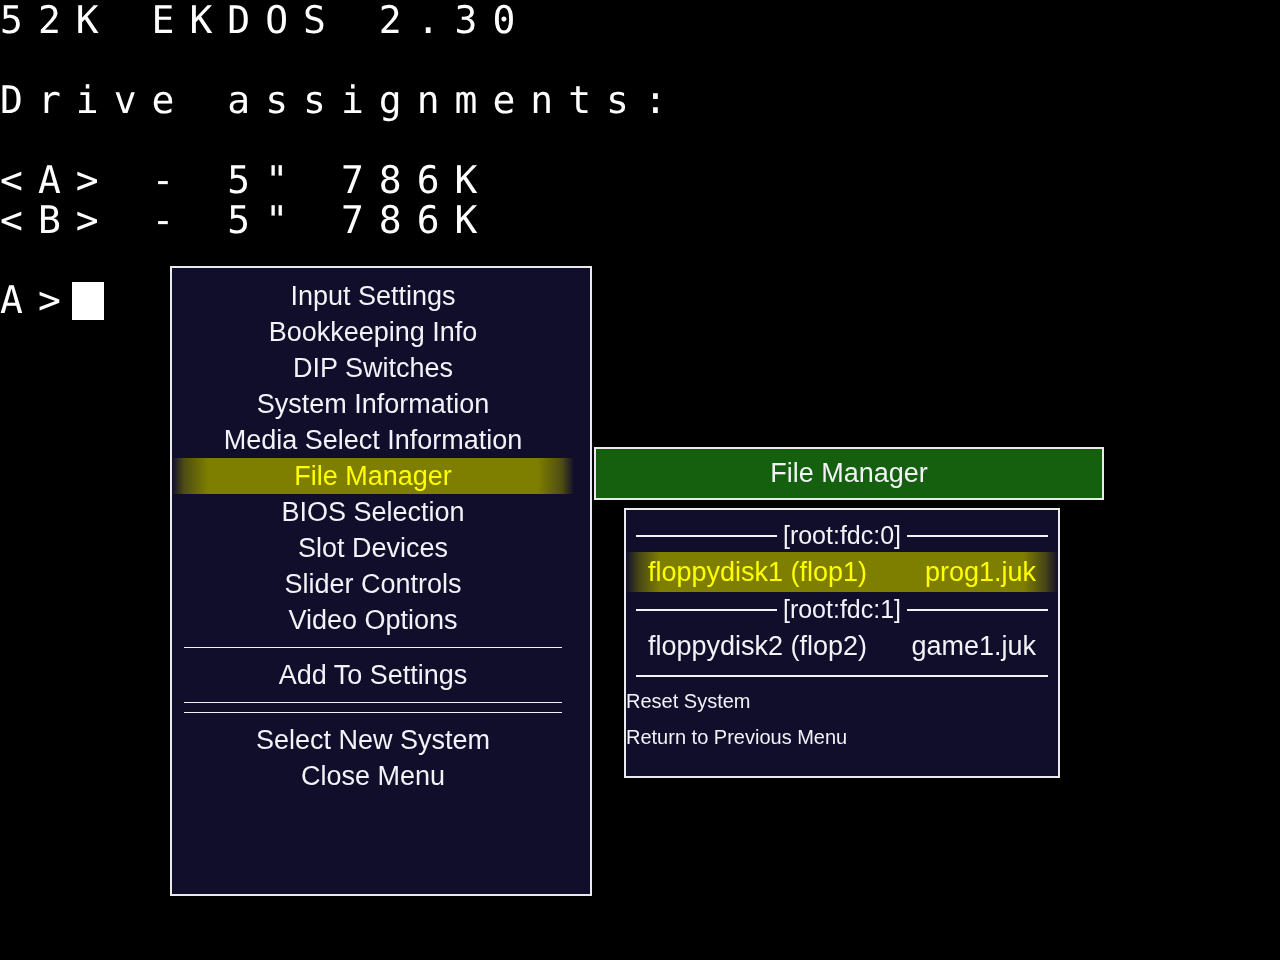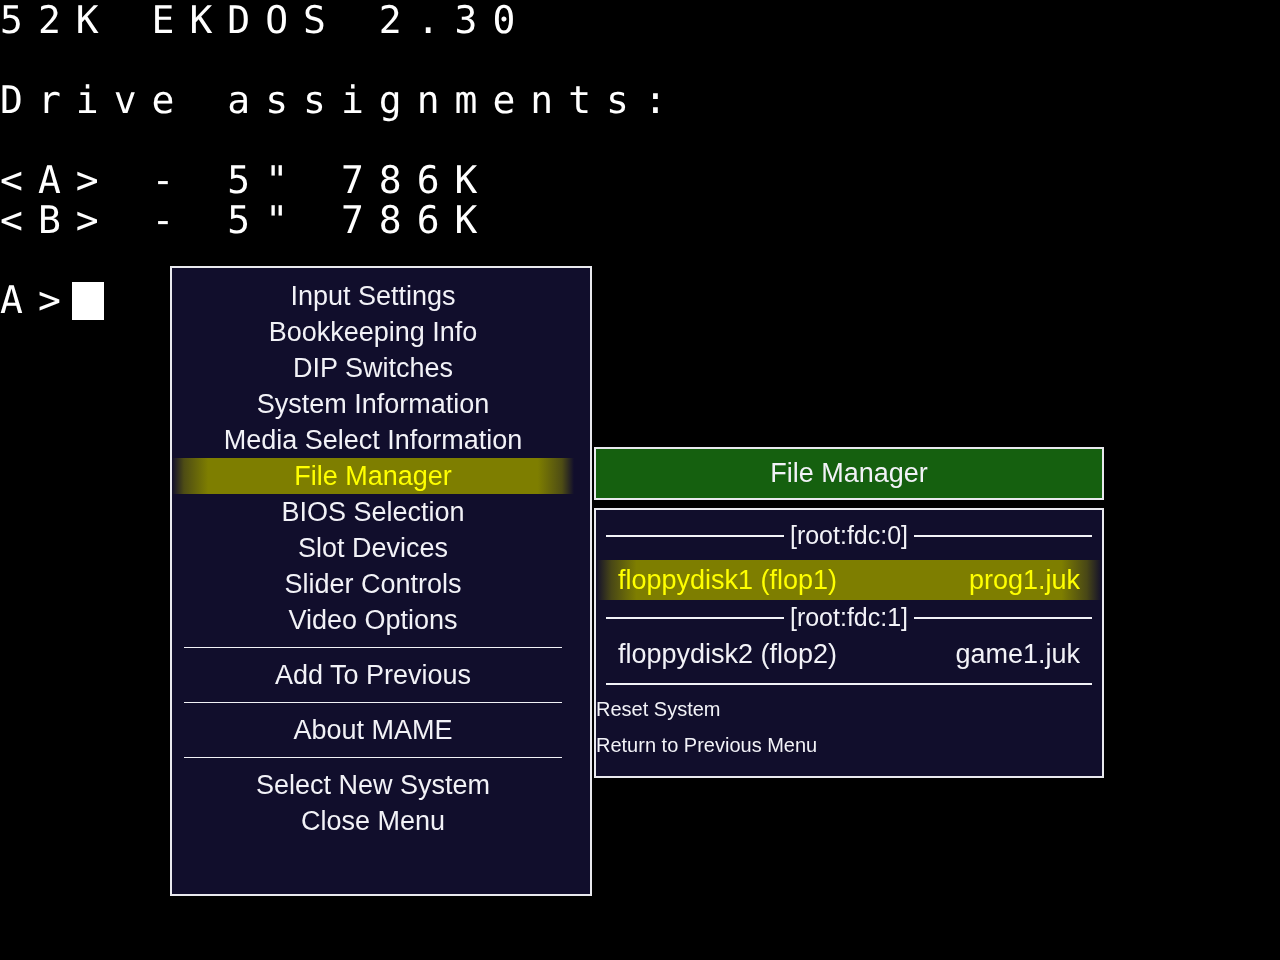--- a/index.html
+++ b/index.html
@@ -109,23 +109,23 @@
     display: block;
     text-align: center;
     color: #f2f2f7;
     font-size: 27px;
     line-height: 49px;
     white-space: nowrap;
   }
 
   
   #filemanager-body {
-    left: 594px;
+    left: 624px;
     top: 508px;
-    width: 510px;
+    width: 436px;
     height: 270px;
     padding: 8px 0 8px 0;
   }
 
   
   .section-head {
     position: relative;
     height: 34px;
     line-height: 34px;
     text-align: center;
@@ -164,21 +164,20 @@
   }
   .device-row.selected {
     color: #ffff00;
     background: linear-gradient(to right,
         rgba(128,128,0,0.0) 0%,
         rgba(128,128,0,0.5) 3%,
         #7e7e00 8%,
         #7e7e00 92%,
         rgba(128,128,0,0.5) 97%,
         rgba(128,128,0,0.0) 100%);
-    margin-top: 8px;
   }
   .fm-sep {
     height: 2px;
     background: #f2f2f7;
     margin: 9px 10px 6px 10px;
   }
   .fm-action {
     height: 36px;
     line-height: 36px;
     color: #f2f2f7;
@@ -226,28 +225,25 @@
   <div class="menu-item">
     <span>Slider Controls</span>
   </div>
   <div class="menu-item">
     <span>Video Options</span>
   </div>
 
   <div class="menu-sep"></div>
 
   <div class="menu-item">
-    <span>Add To Previous</span>
+    <span>Add To Settings</span>
   </div>
 
   <div class="menu-sep"></div>
 
-  <div class="menu-item">
-    <span>About MAME</span>
-  </div>
 
   <div class="menu-sep"></div>
 
   <div class="menu-item">
     <span>Select New System</span>
   </div>
   <div class="menu-item">
     <span>Close Menu</span>
   </div>
 </div>

